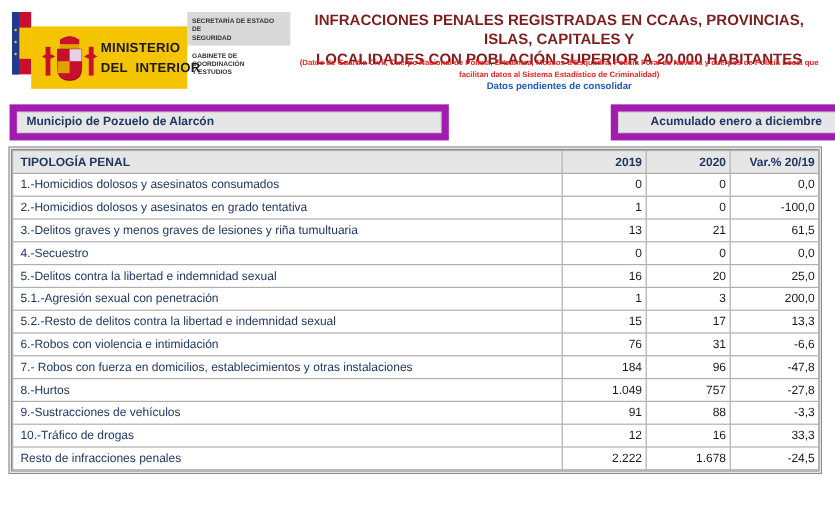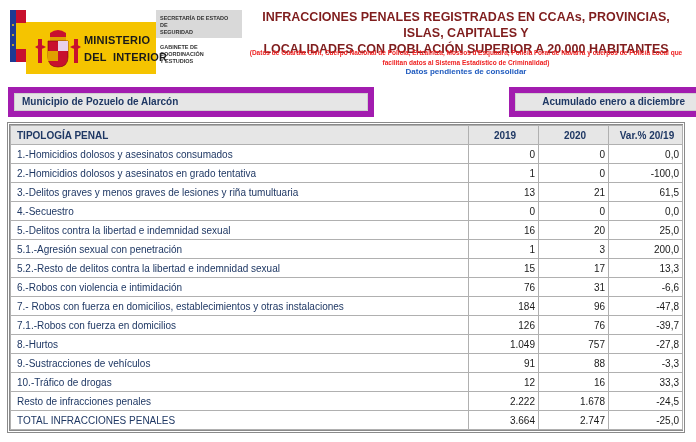--- a/index.html
+++ b/index.html
@@ -27,21 +27,21 @@
   .box { position:absolute; height:18px; background:#e6e6e6; border:6px solid #a21caf; box-shadow: inset 0 0 0 1px #cfcfcf; font-size:10px; font-weight:bold; color:#1f3864; line-height:18px; }
   .municipio { left:8px; top:87px; width:346px; padding-left:8px; }
   .acumulado { left:509px; top:87px; width:170px; text-align:right; padding-right:24px; }
 
   
   .table-wrap { position:absolute; left:7px; top:122px; width:672px; border:3px double #8a8a8a; }
   table { border-collapse:collapse; width:100%; table-layout:fixed; }
   td, th { border:1px solid #b0b0b0; height:18px; padding:0 3px 0 6px; font-size:10px; color:#1f3864; white-space:nowrap; overflow:hidden; }
   th { background:#e6e6e6; font-weight:bold; }
   th.lbl { text-align:left; }
-  th.num { text-align:center; }
+  th.num { text-align:right; }
   td.lbl { text-align:left; }
   td.num { text-align:right; color:#1a1a1a; }
   col.c1 { width:458px; } col.c2 { width:70px; } col.c3 { width:70px; } col.c4 { width:74px; }
 </style>
 </head>
 <body>
 
 <div class="logo">
   <div class="flag">
     <div class="yellow"></div>
@@ -156,26 +156,20 @@
           <td class="num">31</td>
           <td class="num">-6,6</td>
         </tr>
       <tr>
           <td class="lbl">7.- Robos con fuerza en domicilios, establecimientos y otras instalaciones</td>
           <td class="num">184</td>
           <td class="num">96</td>
           <td class="num">-47,8</td>
         </tr>
       <tr>
-          <td class="lbl">7.1.-Robos con fuerza en domicilios</td>
-          <td class="num">126</td>
-          <td class="num">76</td>
-          <td class="num">-39,7</td>
-        </tr>
-      <tr>
           <td class="lbl">8.-Hurtos</td>
           <td class="num">1.049</td>
           <td class="num">757</td>
           <td class="num">-27,8</td>
         </tr>
       <tr>
           <td class="lbl">9.-Sustracciones de vehículos</td>
           <td class="num">91</td>
           <td class="num">88</td>
           <td class="num">-3,3</td>
@@ -185,21 +179,15 @@
           <td class="num">12</td>
           <td class="num">16</td>
           <td class="num">33,3</td>
         </tr>
       <tr>
           <td class="lbl">Resto de infracciones penales</td>
           <td class="num">2.222</td>
           <td class="num">1.678</td>
           <td class="num">-24,5</td>
         </tr>
-      <tr>
-          <td class="lbl">TOTAL INFRACCIONES PENALES</td>
-          <td class="num">3.664</td>
-          <td class="num">2.747</td>
-          <td class="num">-25,0</td>
-        </tr>
     </tbody>
   </table>
 </div>
 
 </body></html>

